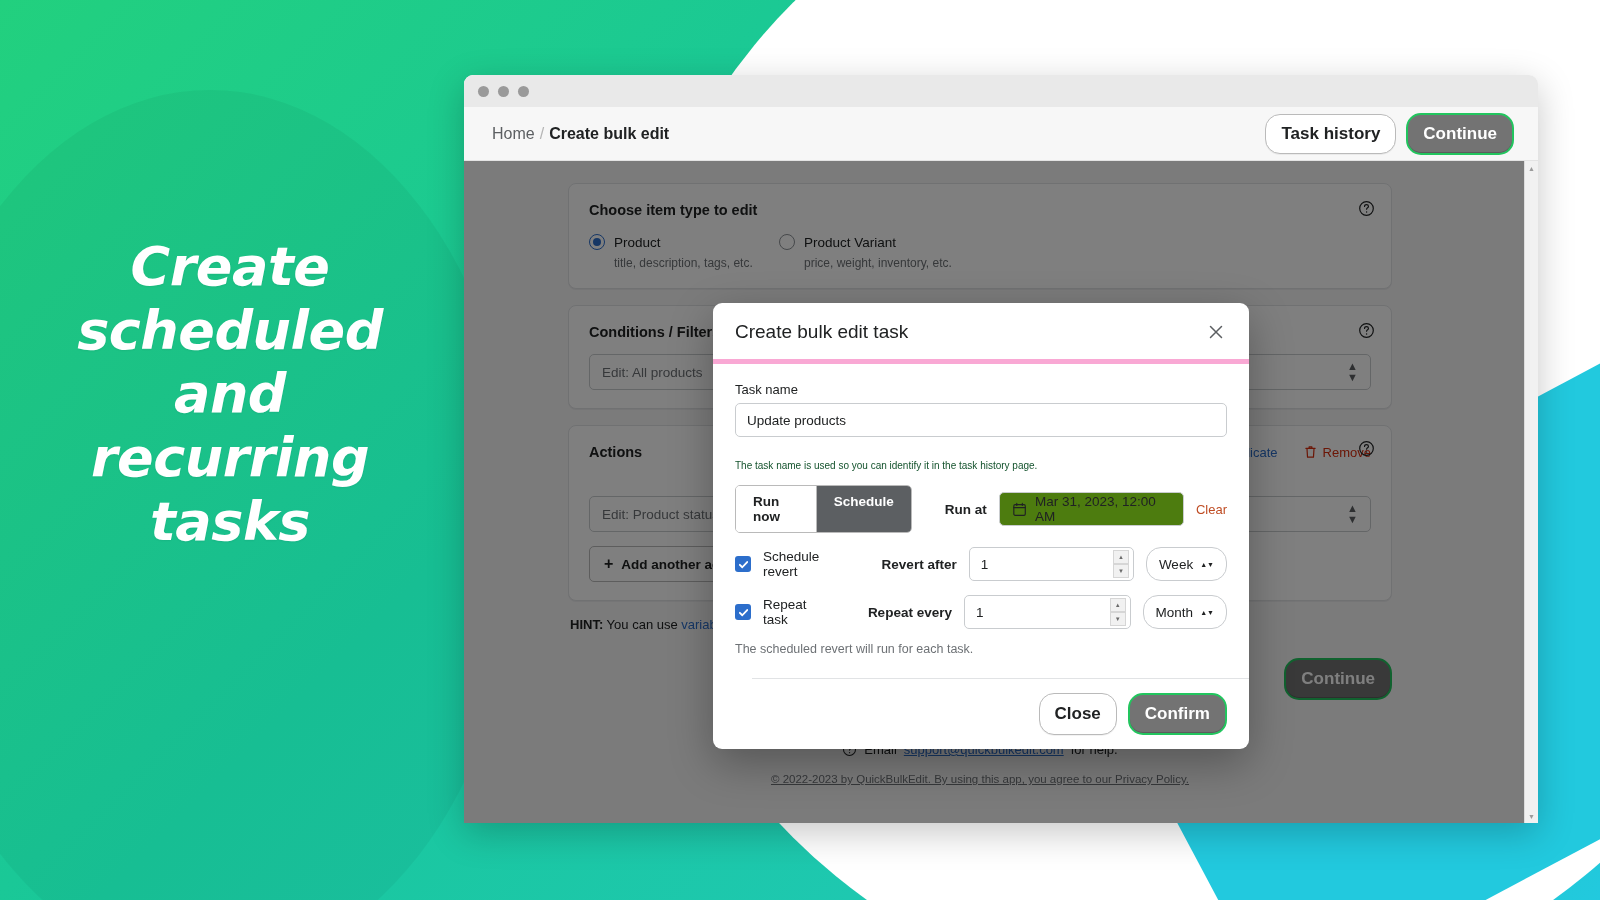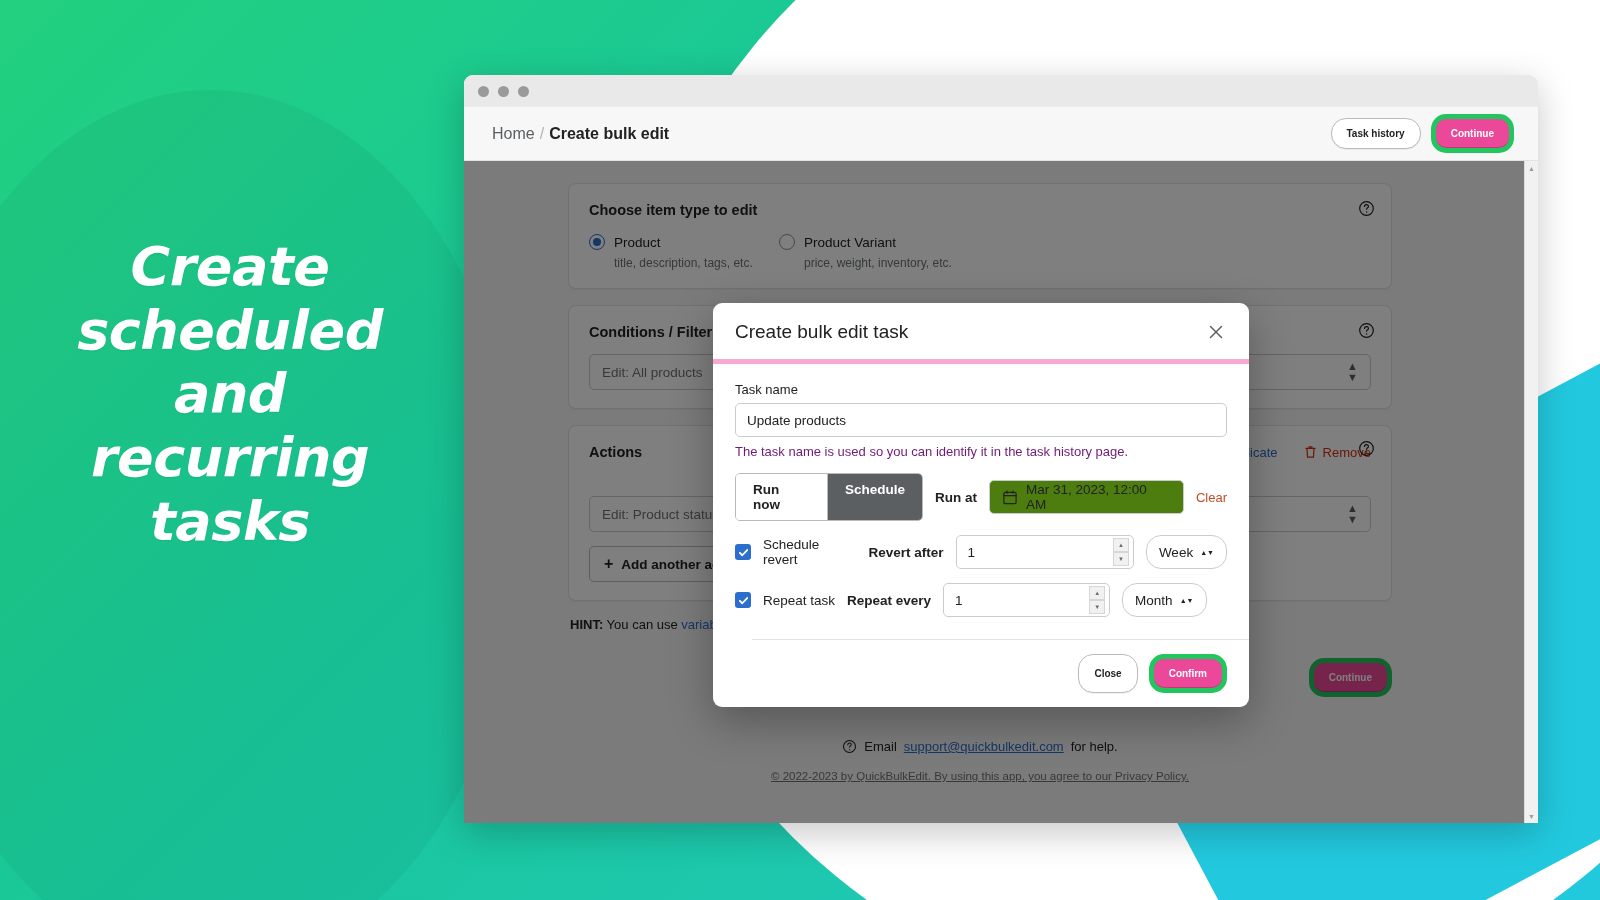--- a/index.html
+++ b/index.html
@@ -98,34 +98,34 @@
   }
   .breadcrumb {
     font-size: 16px;
     color: #5c5f62;
     display: flex; align-items: center; gap: 5px;
   }
   .breadcrumb .crumb-cur { color: #202223; font-weight: 600; }
   .breadcrumb .crumb-sep { color: #b5b5b5; }
   .topbar-actions { margin-left: auto; display: flex; gap: 10px; align-items: center; }
   .btn {
-    font-size: 10px;
+    font-size: 17px;
     font-weight: 600;
     border-radius: 15px;
     padding: 9px 15px;
     cursor: pointer;
     border: 1px solid #bababa;
     background: #ffffff;
     color: #202223;
     white-space: nowrap;
     box-shadow: 0 1px 0 rgba(0,0,0,0.05);
   }
   .btn-primary {
-    background: #ec4899;
-    border: 5px solid #22c55e;
+    background: #737373;
+    border: 2px solid #22c55e;
     color: #ffffff;
     box-shadow: inset 0 -1px 0 rgba(0,0,0,0.2);
   }
 
   
   .pagewrap {
     flex: 1 1 auto;
     position: relative;
     background: #f6f6f7;
     overflow: hidden;
@@ -260,33 +260,33 @@
   }
   .modal-body { padding: 18px 22px 22px 22px; }
   .field-label { font-size: 13px; color: #202223; margin-bottom: 6px; }
   .text-input {
     width: 100%; height: 34px;
     border: 1px solid #c9cccf; border-radius: 5px;
     padding: 0 11px; font-size: 13.5px; color: #202223;
     font-family: "Liberation Sans", sans-serif;
     background: #fff;
   }
-  .field-help { font-size: 13px; color: #701a75; margin-top: 7px; }
+  .field-help { font-size: 10px; color: #14532d; margin-top: 23px; }
 
   .row { display: flex; align-items: center; margin-top: 14px; gap: 12px; }
 
   .seg { display: flex; border-radius: 5px; overflow: hidden; border: 1px solid #bababa; }
   .seg > div {
     padding: 8px 17px; font-size: 13.5px; font-weight: 600;
     background: #fff; color: #202223; cursor: pointer;
   }
   .seg > div.active { background: #5c5f62; color: #ffffff; }
   .seg > div + div { border-left: 1px solid #bababa; }
 
-  .inline-label { font-size: 13.5px; font-weight: 700; color: #202223; white-space: nowrap; }
+  .inline-label { font-size: 13.5px; font-weight: 700; color: #202223; white-space: nowrap; margin-left: 21px; }
 
   .date-field {
     display: flex; align-items: center; gap: 9px;
     border: 1px solid #c9cccf; border-radius: 5px;
     height: 34px; padding: 0 13px;
     font-size: 13.5px; color: #202223; background: #4d7c0f;
     cursor: pointer;
   }
   .link-clear { font-size: 13px; color: #bf4c23; cursor: pointer; }
 
@@ -538,20 +538,21 @@
             <div>▲</div>
             <div>▼</div>
           </span>
         </div>
         <div class="unit-select">
           <span>Month</span>
           <span class="updown">▲▼</span>
         </div>
       </div>
 
+      <div class="modal-note">The scheduled revert will run for each task.</div>
     </div>
 
     <div class="modal-foot">
       <button class="btn">Close</button>
       <button class="btn btn-primary">Confirm</button>
     </div>
   </div>
 
 </div>
 

